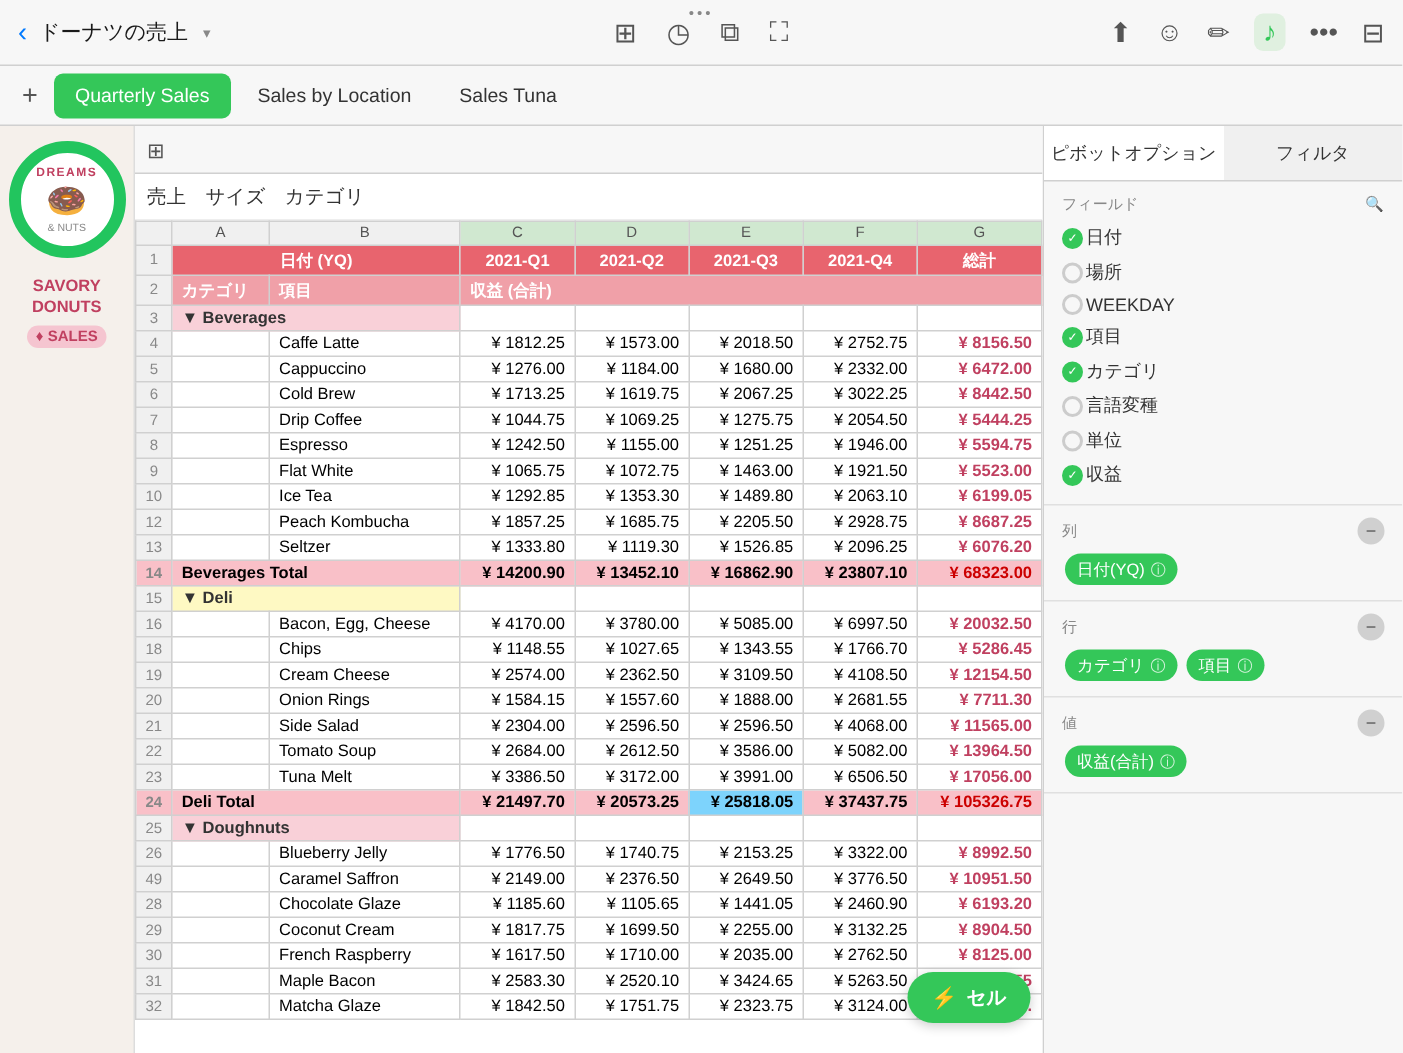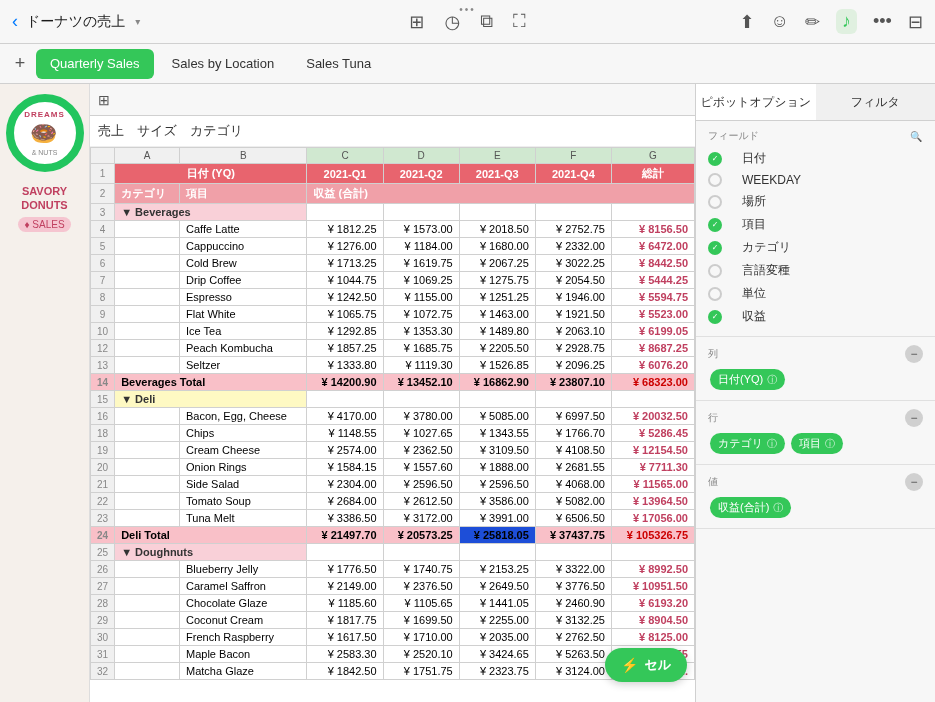--- a/index.html
+++ b/index.html
@@ -162,21 +162,21 @@
     .sidebar-label {
       font-size: 11px;
       font-weight: 700;
       color: #c04060;
       text-align: center;
       line-height: 1.3;
       margin-top: 4px;
     }
     .sidebar-sales {
       font-size: 10px;
-      font-weight: 400;
+      font-weight: 700;
       color: #c04060;
       text-align: center;
       margin-top: 4px;
       background: #f5c5d0;
       padding: 2px 6px;
       border-radius: 8px;
     }
 
     
     .spreadsheet-area {
@@ -334,21 +334,21 @@
       color: #333;
       font-weight: 500;
     }
     .field-list {
       list-style: none;
       padding: 0;
     }
     .field-item {
       display: flex;
       align-items: center;
-      gap: 20px;
+      gap: 2px;
       padding: 3px 0;
       font-size: 12px;
       color: #333;
     }
     .field-checkbox {
       width: 14px;
       height: 14px;
       border-radius: 50%;
       border: 2px solid #ccc;
       display: flex;
@@ -704,21 +704,21 @@
             <td class="val">¥ 3172.00</td>
             <td class="val">¥ 3991.00</td>
             <td class="val">¥ 6506.50</td>
             <td class="val-red">¥ 17056.00</td>
           </tr>
           <tr class="total-row">
             <td class="row-num" style="background: rgb(249, 192, 200);">24</td>
             <td colspan="2" style="background: rgb(249, 192, 200);">Deli Total</td>
             <td class="val" style="background: rgb(249, 192, 200);">¥ 21497.70</td>
             <td class="val" style="background: rgb(249, 192, 200);">¥ 20573.25</td>
-            <td class="val" style="background: #1d4ed8;">¥ 25818.05</td>
+            <td class="val" style="background: #7dd3fc;">¥ 25818.05</td>
             <td class="val" style="background: rgb(249, 192, 200);">¥ 37437.75</td>
             <td class="val grand-total" style="background: rgb(249, 192, 200);">¥ 105326.75</td>
           </tr>
           <tr>
             <td class="row-num">25</td>
             <td class="cat-doughnuts" colspan="2">▼ Doughnuts</td>
             <td></td>
             <td></td>
             <td></td>
             <td></td>
@@ -728,21 +728,21 @@
             <td class="row-num">26</td>
             <td></td>
             <td>Blueberry Jelly</td>
             <td class="val">¥ 1776.50</td>
             <td class="val">¥ 1740.75</td>
             <td class="val">¥ 2153.25</td>
             <td class="val">¥ 3322.00</td>
             <td class="val-red">¥ 8992.50</td>
           </tr>
           <tr>
-            <td class="row-num">27</td>
+            <td class="row-num">49</td>
             <td></td>
             <td>Caramel Saffron</td>
             <td class="val">¥ 2149.00</td>
             <td class="val">¥ 2376.50</td>
             <td class="val">¥ 2649.50</td>
             <td class="val">¥ 3776.50</td>
             <td class="val-red">¥ 10951.50</td>
           </tr>
           <tr>
             <td class="row-num">28</td>
@@ -811,25 +811,25 @@
         <span>フィールド</span>
         <span style="cursor:pointer;color:#888;">🔍</span>
       </div>
       <ul class="field-list">
         <li class="field-item">
           <div class="field-checkbox checked"></div>
           <span>日付</span>
         </li>
         <li class="field-item">
           <div class="field-checkbox"></div>
-          <span>WEEKDAY</span>
+          <span>場所</span>
         </li>
         <li class="field-item">
           <div class="field-checkbox"></div>
-          <span>場所</span>
+          <span>WEEKDAY</span>
         </li>
         <li class="field-item">
           <div class="field-checkbox checked"></div>
           <span>項目</span>
         </li>
         <li class="field-item">
           <div class="field-checkbox checked"></div>
           <span>カテゴリ</span>
         </li>
         <li class="field-item">

